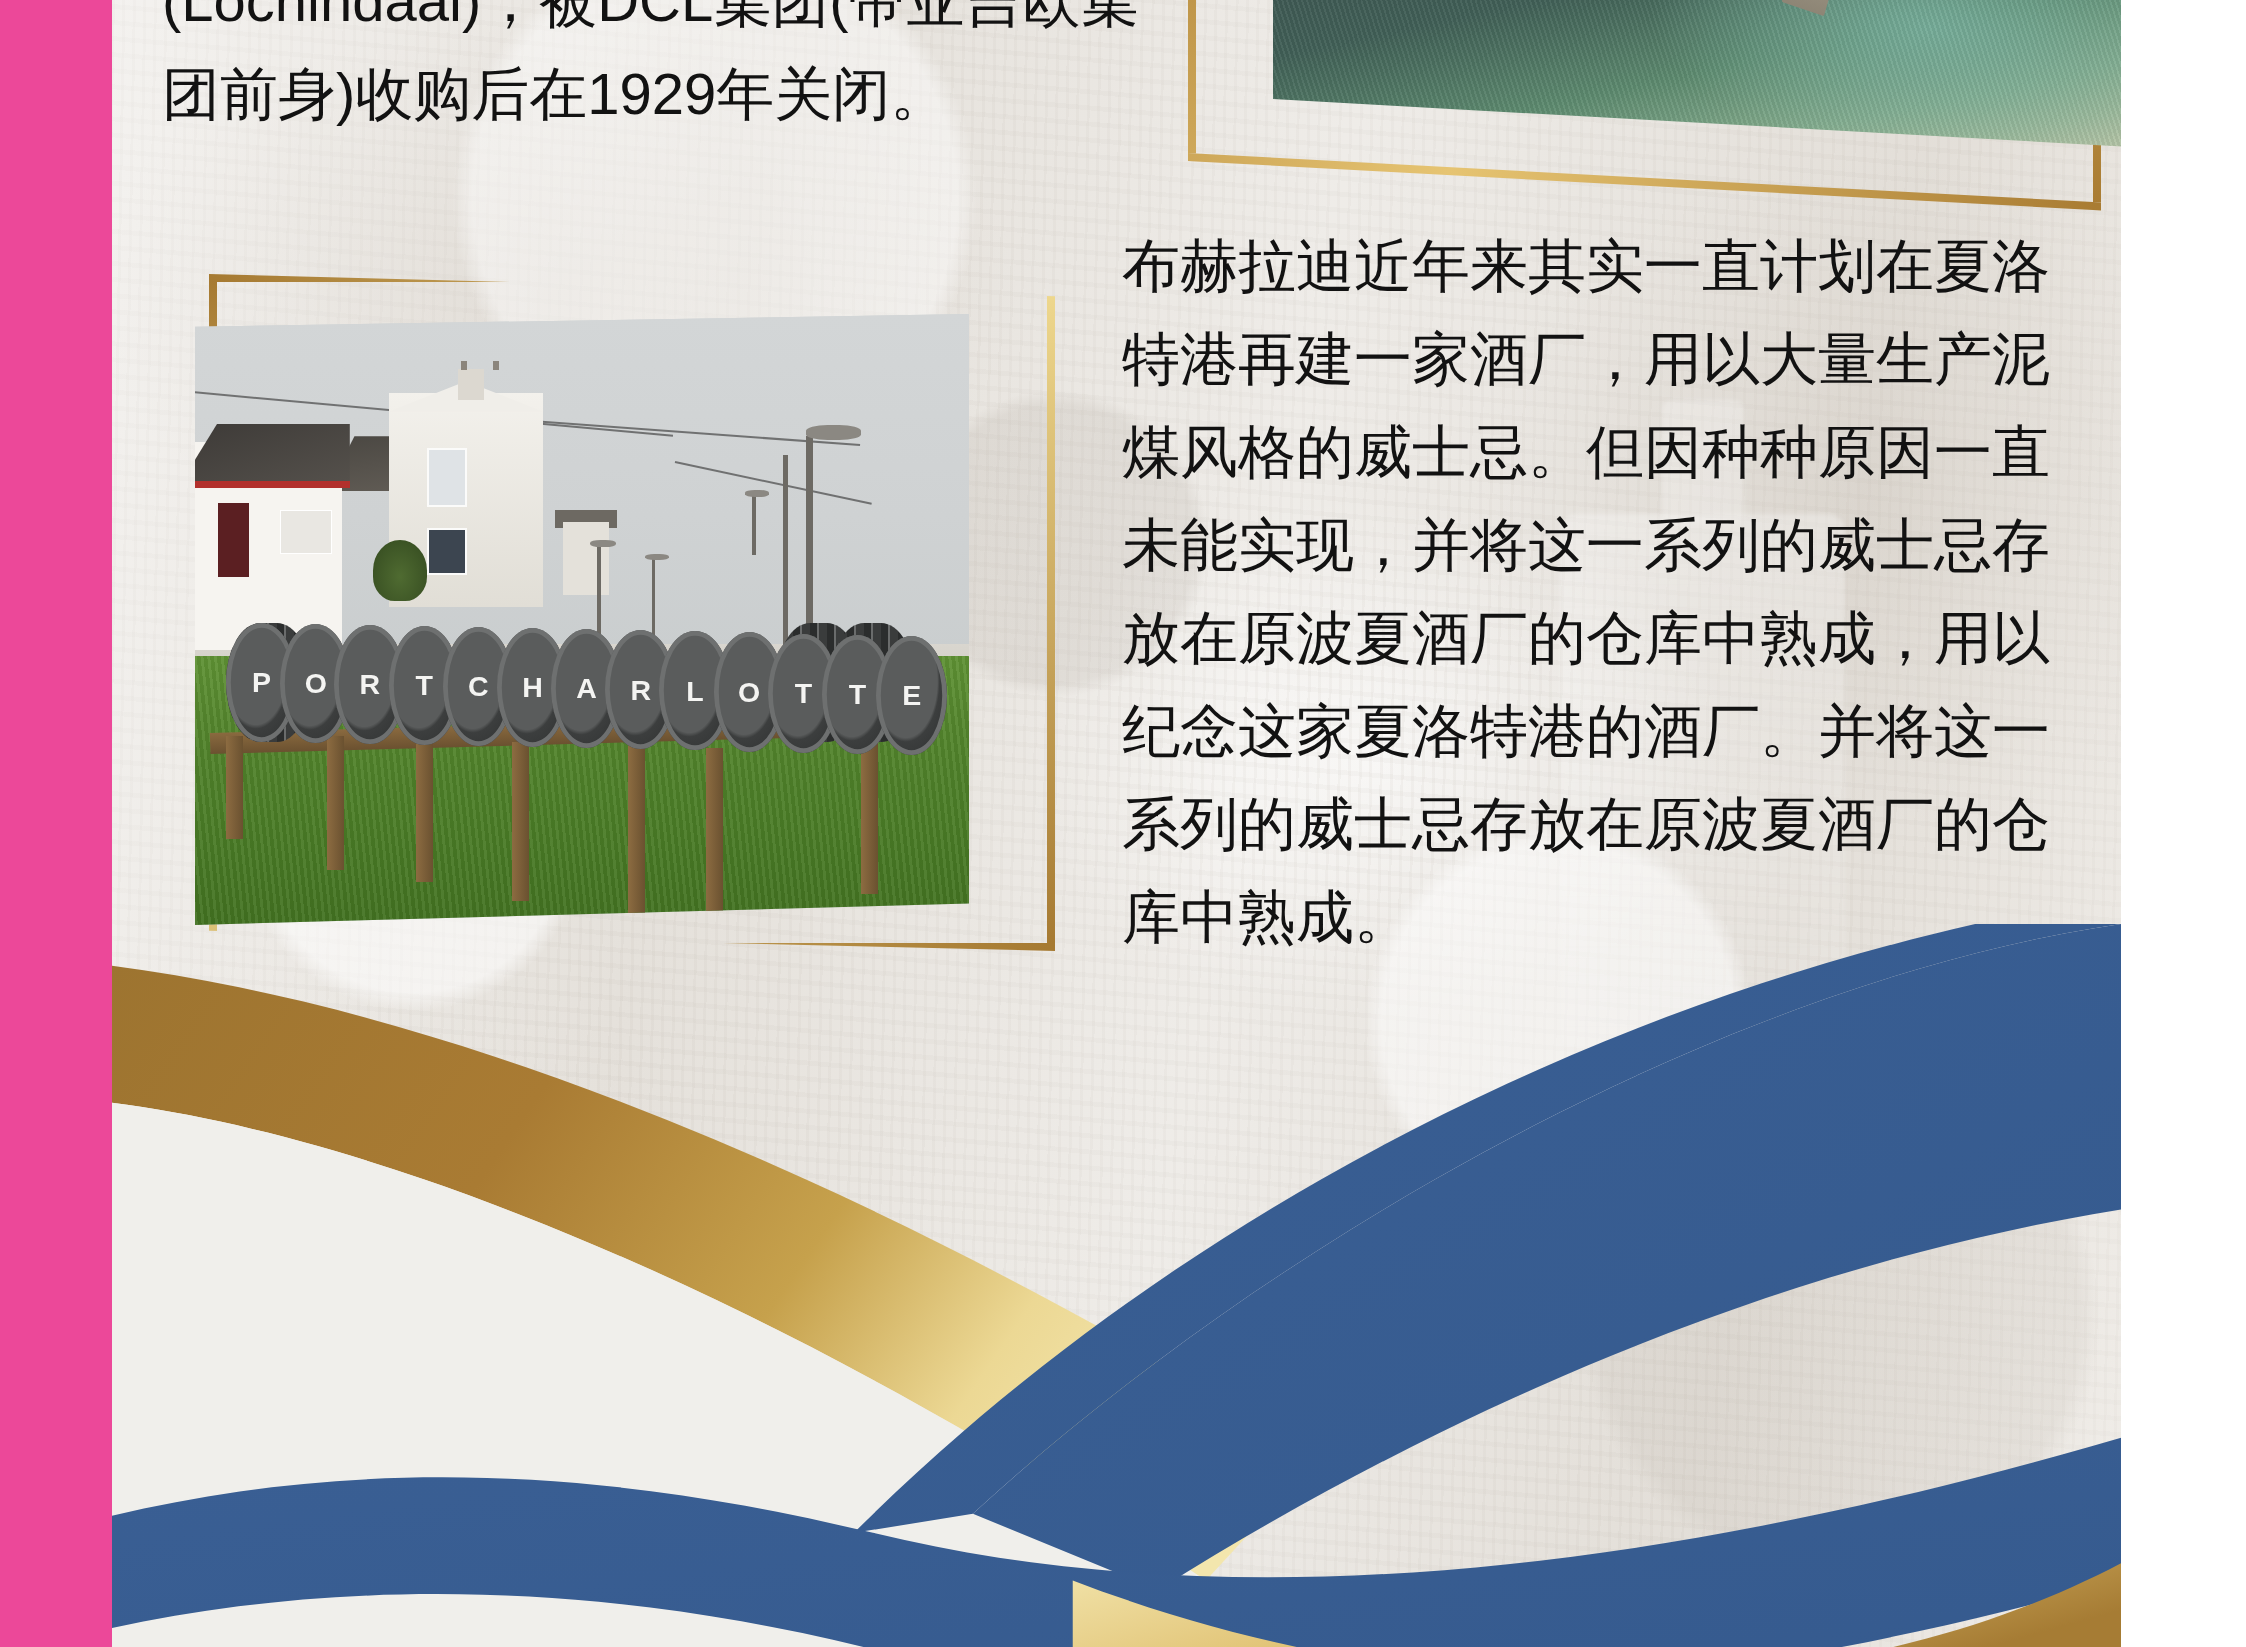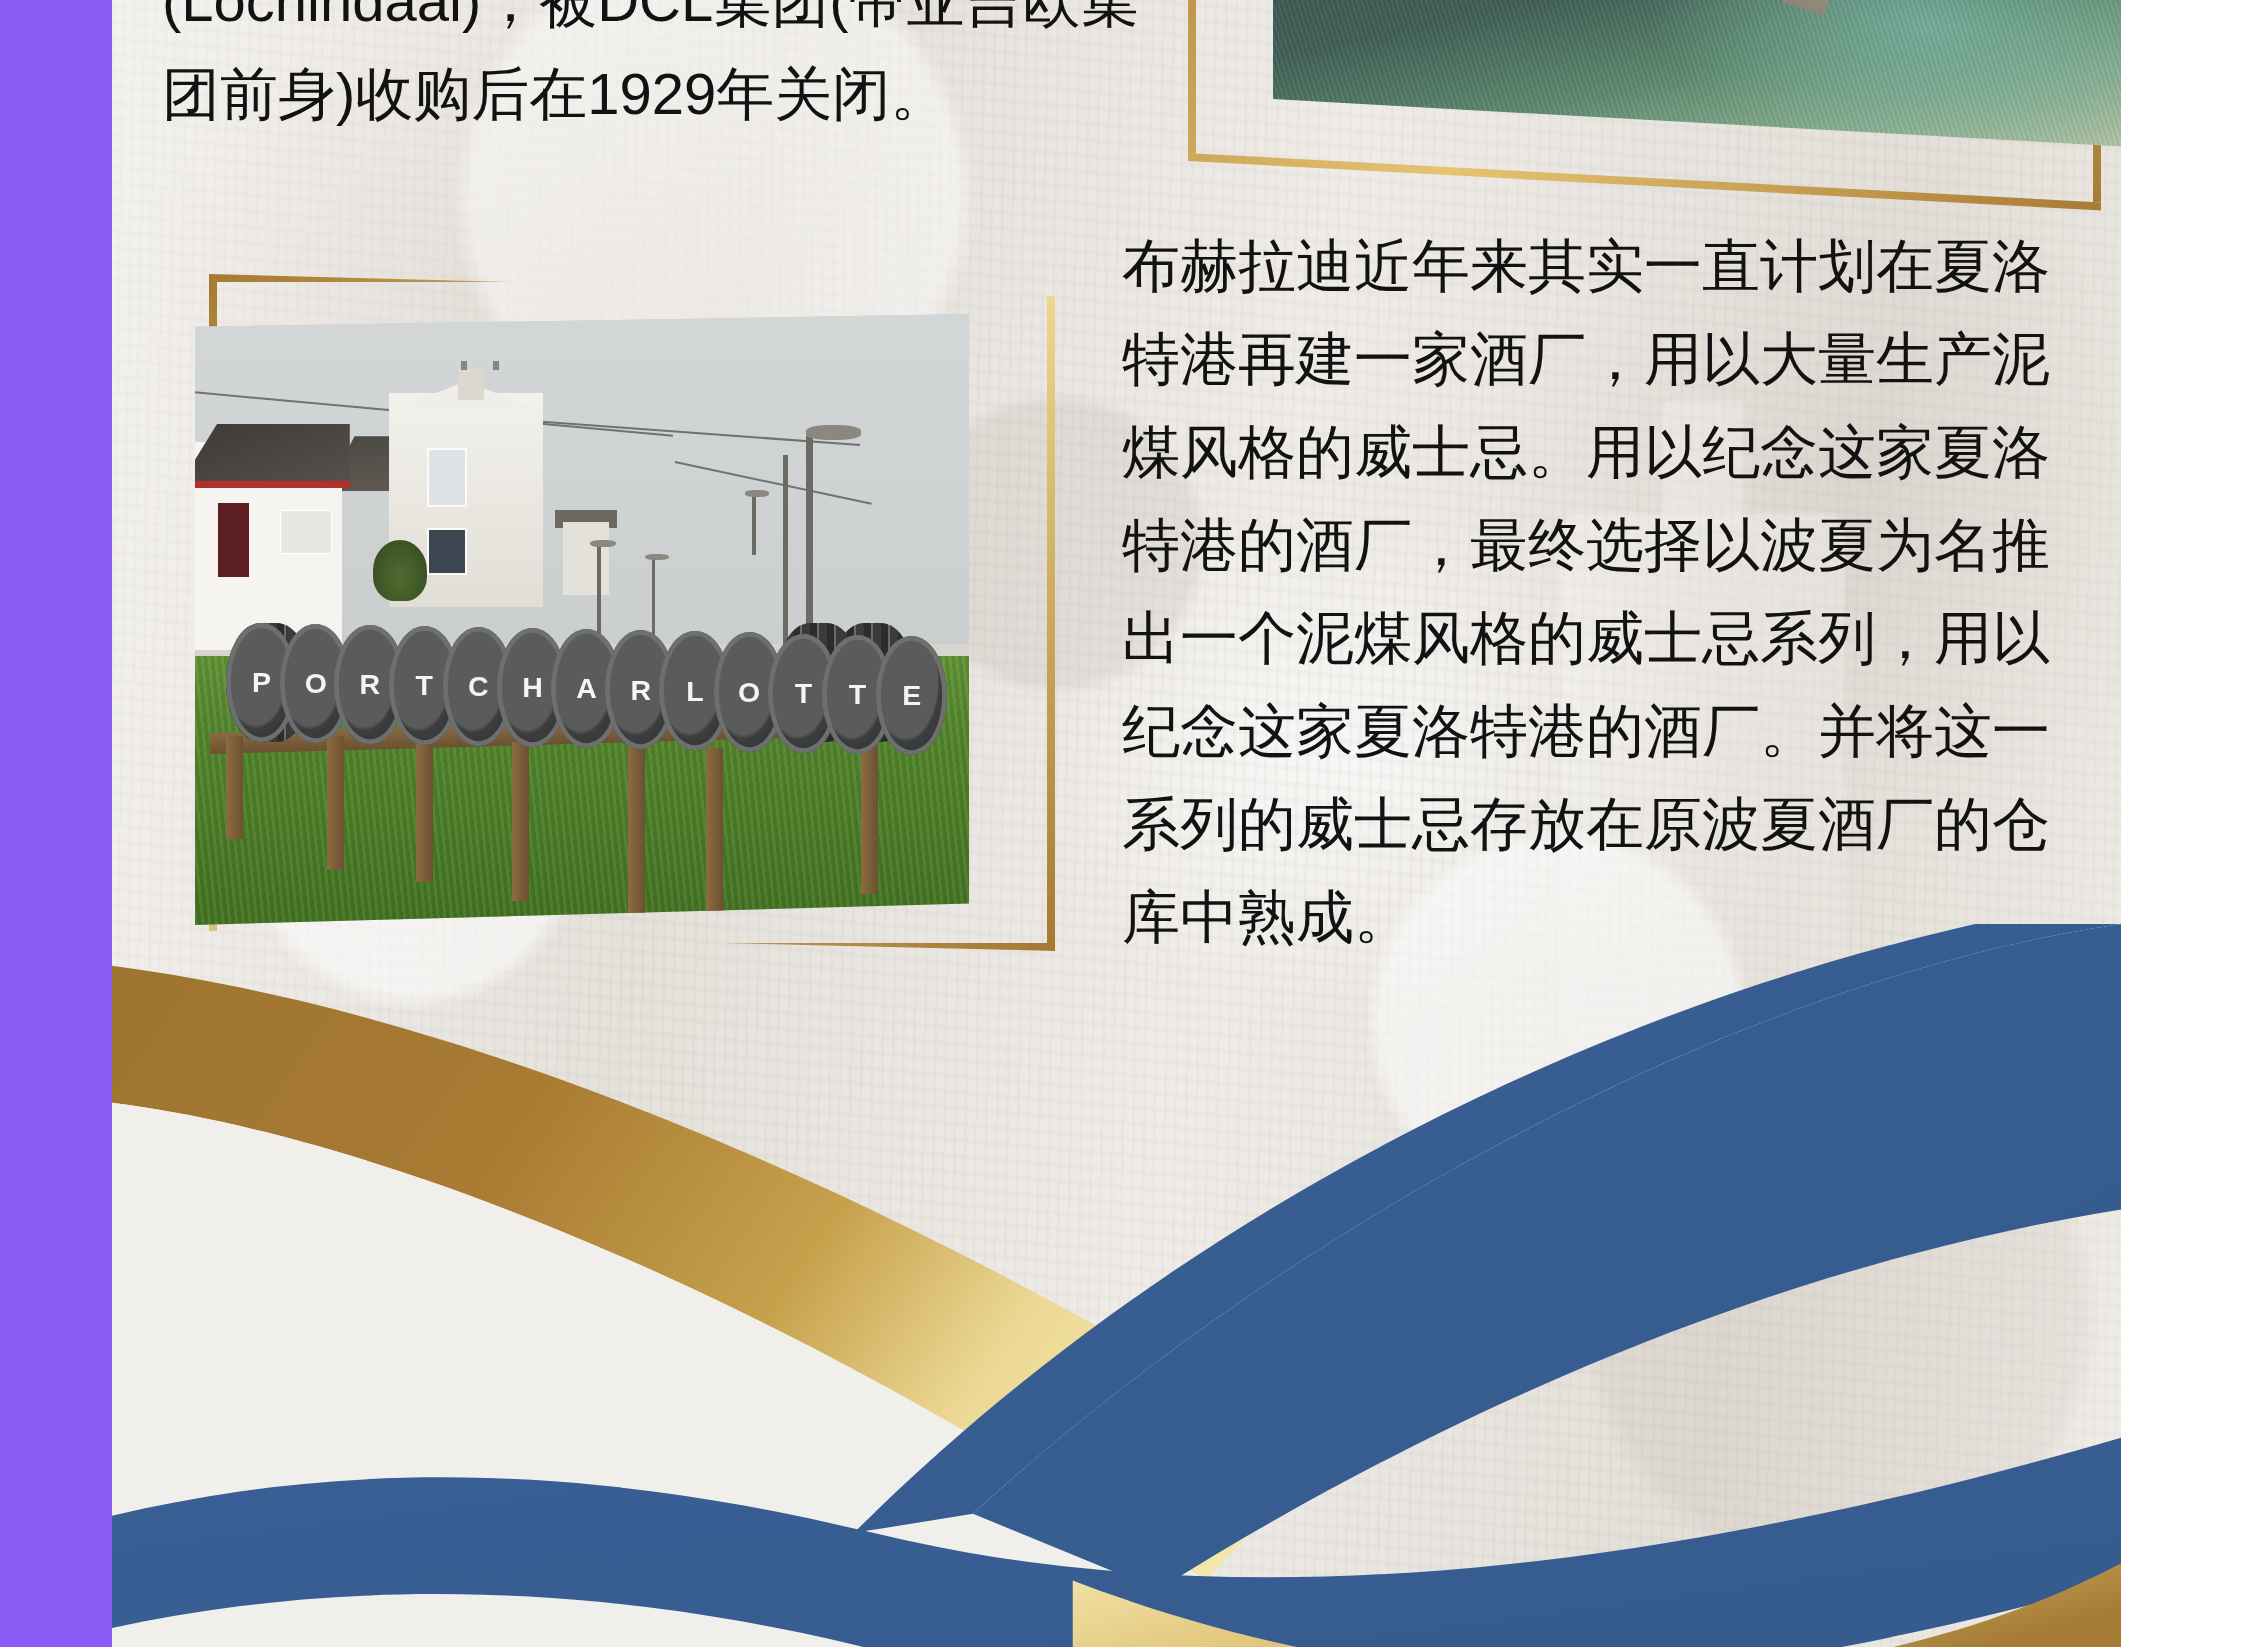--- a/index.html
+++ b/index.html
@@ -1,18 +1,18 @@
 <!DOCTYPE html>
 <html style="font-size:15px"><head>
 <meta charset="utf-8">
 <style>
   html,body{margin:0;padding:0;background:#ffffff;}
   body{width:2247px;height:1647px;overflow:hidden;font-family:"Liberation Sans","DejaVu Sans",sans-serif;}
 
-  #poster{position:relative;width:2247px;height:1647px;background:#8b5cf6;overflow:hidden;}
+  #poster{position:relative;width:2247px;height:1647px;background:#ec4899;overflow:hidden;}
 
   
   #paper{
     position:absolute;left:112px;top:0;width:2009px;height:1647px;
     background:
       linear-gradient(100deg, rgba(255,255,255,.55) 0%, rgba(226,222,216,.30) 30%, rgba(255,255,255,.35) 55%, rgba(221,216,209,.35) 80%, rgba(250,248,245,.5) 100%),
       repeating-linear-gradient(91deg, rgba(190,182,172,.16) 0 2.9px, rgba(255,255,255,0) 2.9px 10.5px),
       repeating-linear-gradient(5deg, rgba(176,168,158,.10) 0 4.8px, rgba(255,255,255,0) 4.8px 16px),
       radial-gradient(ellipse 666px 399px at 22% 18%, rgba(206,198,188,.55), rgba(255,255,255,0) 70%),
       radial-gradient(ellipse 495px 361px at 63% 46%, rgba(255,255,255,.75), rgba(255,255,255,0) 72%),
@@ -249,21 +249,21 @@
         </div>
         <div class="barrel" style="left: 81%; top: 52.48%;">
           <span>T</span>
         </div>
         <div class="barrel" style="left: 88%; top: 52.66%;">
           <span>E</span>
         </div>
       </div>
   </div>
 
-  <div class="cn-text" id="right-text" style="width:970px;white-space:normal;">布赫拉迪近年来其实一直计划在夏洛特港再建一家酒厂，用以大量生产泥煤风格的威士忌。用以纪念这家夏洛特港的酒厂，最终选择以波夏为名推出一个泥煤风格的威士忌系列，用以纪念这家夏洛特港的酒厂。并将这一系列的威士忌存放在原波夏酒厂的仓库中熟成。</div>
+  <div class="cn-text" id="right-text" style="width:970px;white-space:normal;">布赫拉迪近年来其实一直计划在夏洛特港再建一家酒厂，用以大量生产泥煤风格的威士忌。但因种种原因一直未能实现，并将这一系列的威士忌存放在原波夏酒厂的仓库中熟成，用以纪念这家夏洛特港的酒厂。并将这一系列的威士忌存放在原波夏酒厂的仓库中熟成。</div>
 
   <div id="waves">
     <svg width="2009" height="723" viewBox="0 0 2112 760" preserveAspectRatio="none">
       <defs>
         <linearGradient id="gGold" x1="0" y1="0" x2="1" y2="0.35">
           <stop offset="0%" stop-color="#9d7430"></stop>
           <stop offset="38%" stop-color="#a97b33"></stop>
           <stop offset="66%" stop-color="#c6a14c"></stop>
           <stop offset="85%" stop-color="#ecd894"></stop>
           <stop offset="100%" stop-color="#f3e6ad"></stop>

